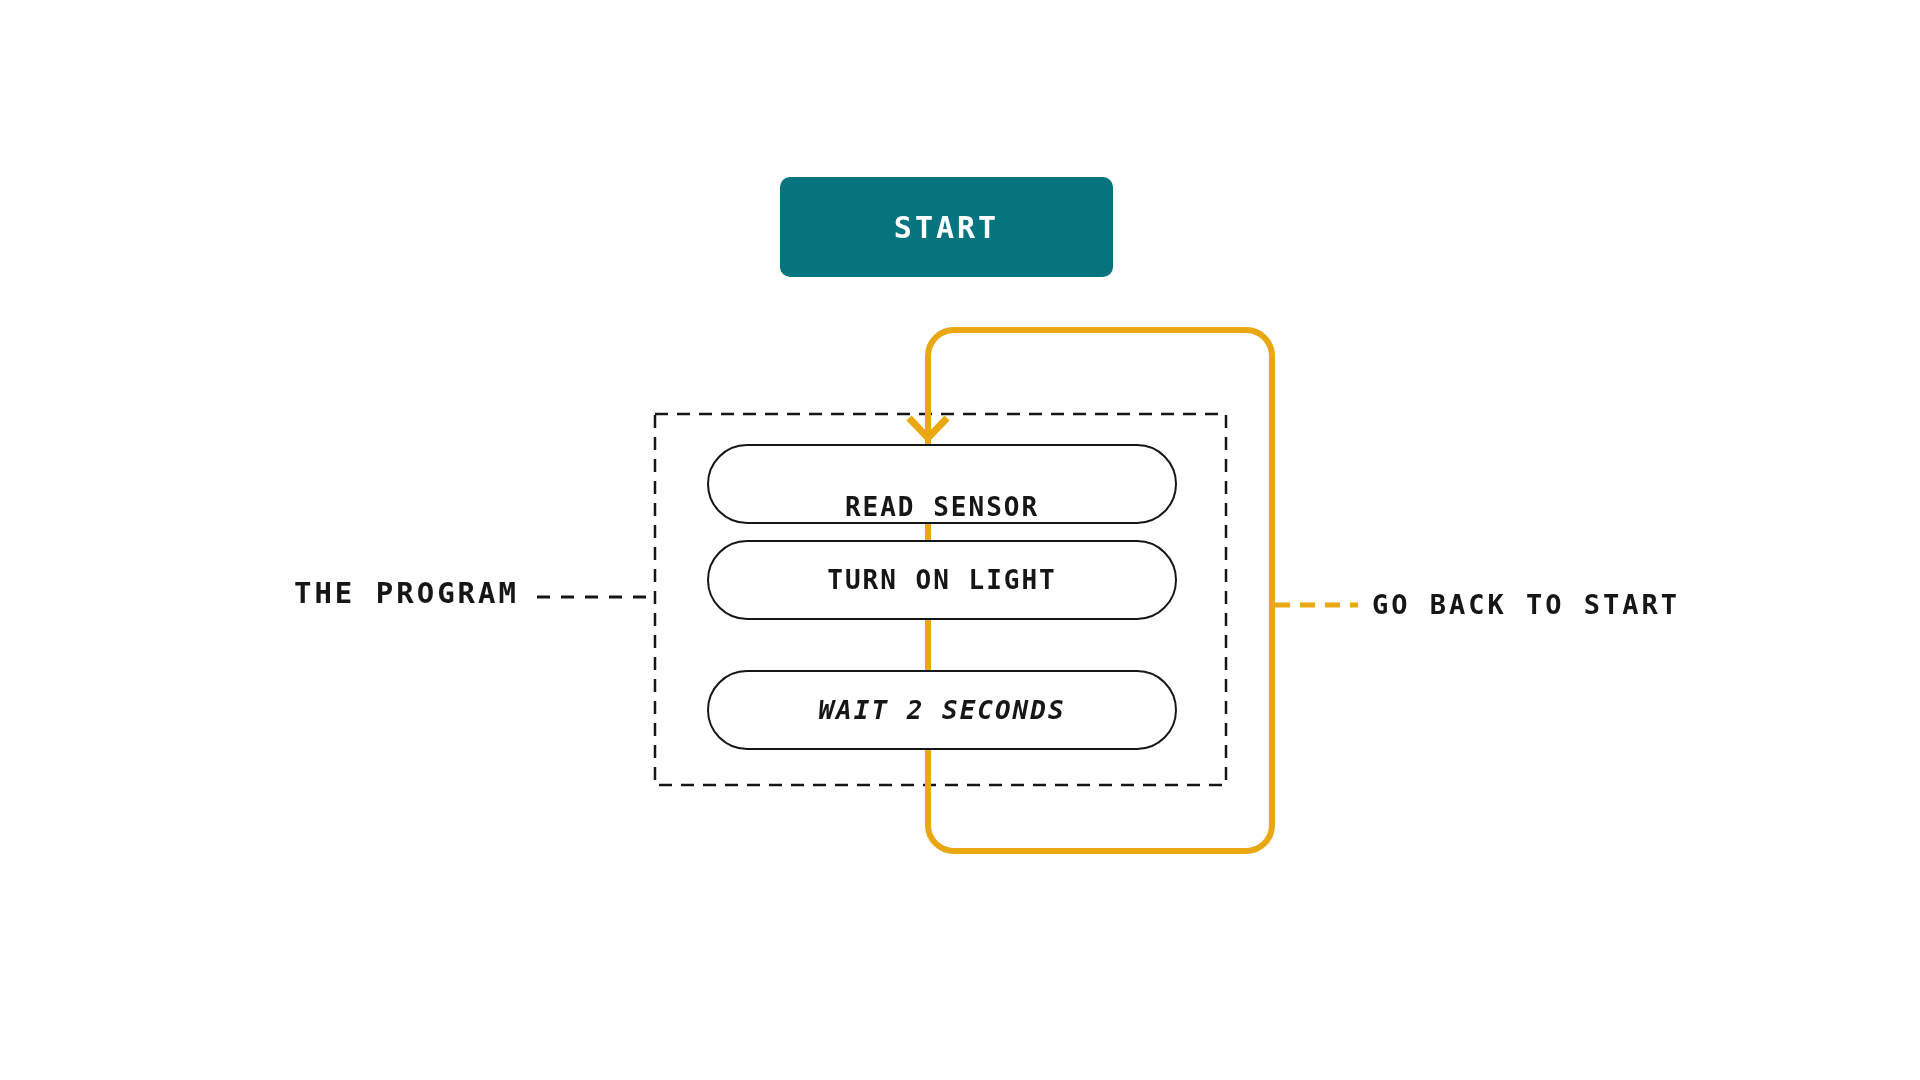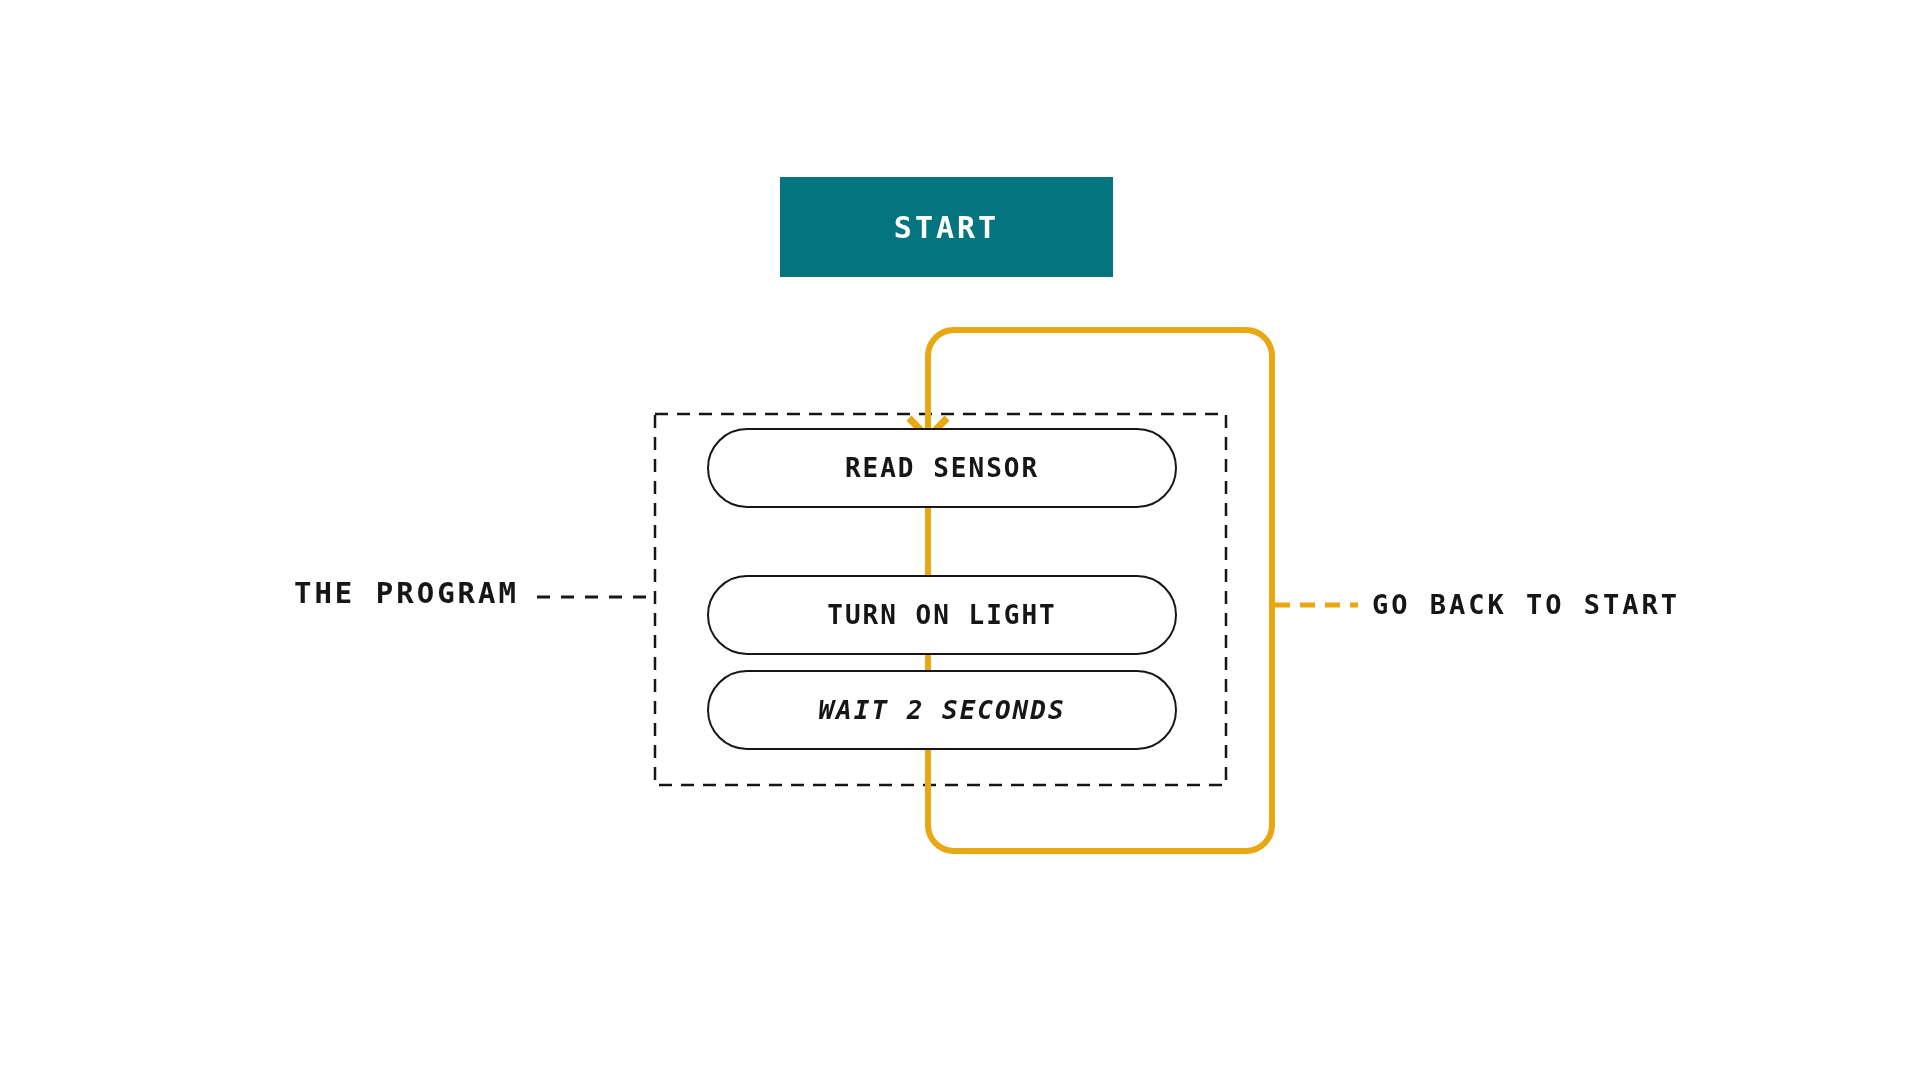--- a/index.html
+++ b/index.html
@@ -60,38 +60,39 @@
     left: 780px; top: 177px;
     width: 333px; height: 100px;
     background: var(--teal);
     color: #FFFFFF;
     font-size: 30px;
     font-weight: bold;
     letter-spacing: 3px;
     display: flex;
     align-items: center;
     justify-content: center;
+    border-radius: 10px;
   }
   .pill {
     position: absolute;
     left: 707px;
     width: 470px; height: 80px;
     background: var(--background);
     border: 2px solid var(--ink);
     border-radius: 40px;
     color: var(--ink);
     font-size: 26px;
     font-weight: bold;
     letter-spacing: 2px;
     display: flex;
     align-items: center;
     justify-content: center;
   }
-  .pill-1 { top: 428px; }
-  .pill-2 { top: 575px; }
+  .pill-1 { top: 444px; align-items: flex-end; }
+  .pill-2 { top: 540px; }
   .pill-3 { top: 670px; font-style: italic; }
   .side-label {
     position: absolute;
     color: var(--ink);
     font-weight: bold;
     white-space: nowrap;
   }
   .label-left {
     left: 283px; top: 574px;
     width: 236px; height: 38px;

